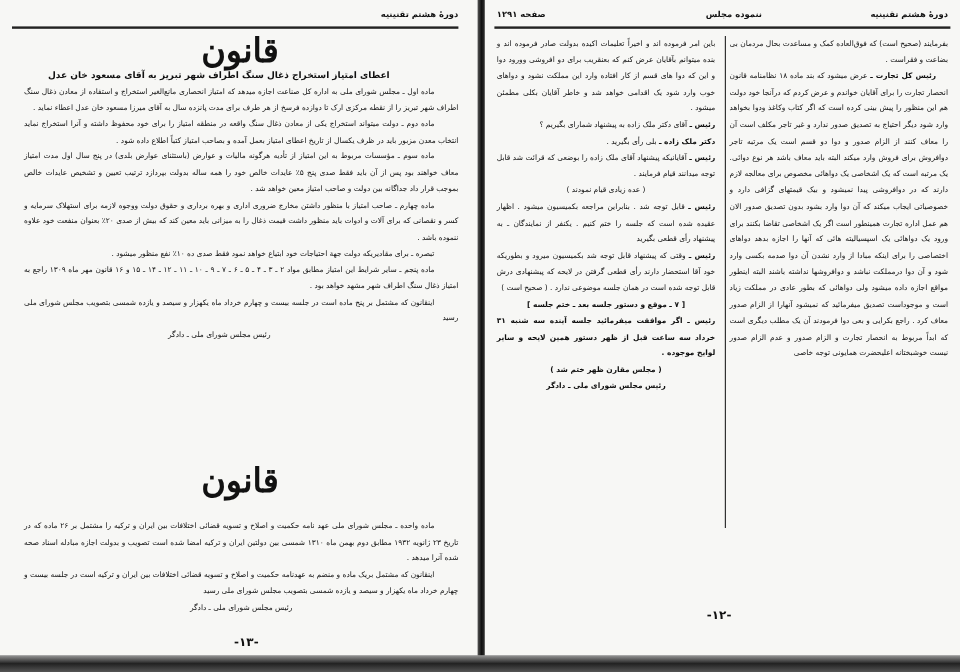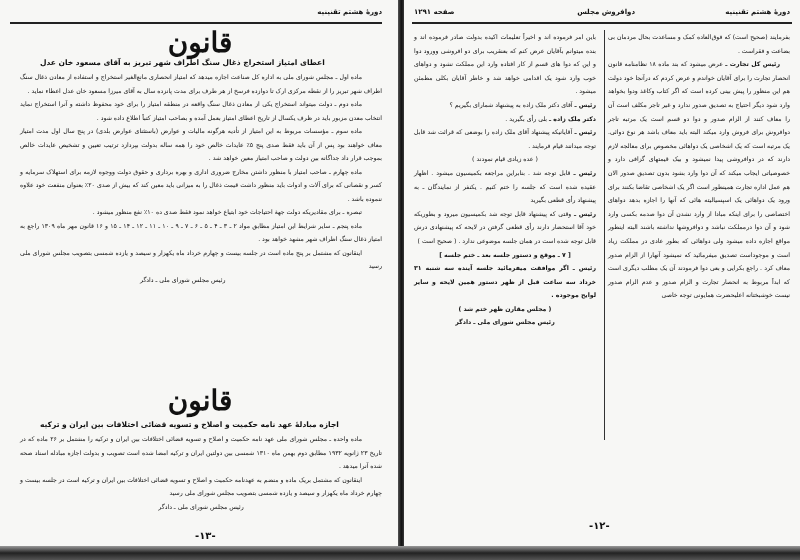--- a/index.html
+++ b/index.html
@@ -45,36 +45,35 @@
       <div style="text-indent:20px;">ماده دوم ـ دولت میتواند استخراج یکی از معادن ذغال سنگ واقعه در منطقه امتیاز را برای خود محفوظ داشته و آنرا استخراج نماید انتخاب معدن مزبور باید در ظرف یکسال از تاریخ اعطای امتیاز بعمل آمده و بصاحب امتیاز کتباً اطلاع داده شود .</div>
       <div style="text-indent:20px;">ماده سوم ـ مؤسسات مربوط به این امتیاز از تأدیه هرگونه مالیات و عوارض (باستثنای عوارض بلدی) در پنج سال اول مدت امتیاز معاف خواهند بود پس از آن باید فقط صدی پنج ۵٪ عایدات خالص خود را همه ساله بدولت بپردازد ترتیب تعیین و تشخیص عایدات خالص بموجب قرار داد جداگانه بین دولت و صاحب امتیاز معین خواهد شد .</div>
       <div style="text-indent:20px;">ماده چهارم ـ صاحب امتیاز با منظور داشتن مخارج ضروری اداری و بهره برداری و حقوق دولت ووجوه لازمه برای استهلاک سرمایه و کسر و نقصانی که برای آلات و ادوات باید منظور داشت قیمت ذغال را به میزانی باید معین کند که بیش از صدی ۲۰٪ بعنوان منفعت خود علاوه ننموده باشد .</div>
       <div style="text-indent:20px;">تبصره ـ برای مقادیریکه دولت جهة احتیاجات خود ابتیاع خواهد نمود فقط صدی ده ۱۰٪ نفع منظور میشود .</div>
       <div style="text-indent:20px;">ماده پنجم ـ سایر شرایط این امتیاز مطابق مواد ۲ ـ ۳ ـ ۴ ـ ۵ ـ ۶ ـ ۷ ـ ۹ ـ ۱۰ ـ ۱۱ ـ ۱۲ ـ ۱۴ ـ ۱۵ و ۱۶ قانون مهر ماه ۱۳۰۹ راجع به امتیاز ذغال سنگ اطراف شهر مشهد خواهد بود .</div>
       <div style="text-indent:20px;">اینقانون که مشتمل بر پنج ماده است در جلسه بیست و چهارم خرداد ماه یکهزار و سیصد و یازده شمسی بتصویب مجلس شورای ملی رسید</div>
       <div style="text-align:left; padding-left:120px;">رئیس مجلس شورای ملی ـ دادگر</div>
     </div>
 
     <div class="title" style="left:140px; top:384px;">قانون</div>
-    <div class="subtitle" style="left:40px; width:320px; top:420px;">اجازه مبادلهٔ عهد نامه حکمیت و اصلاح و تسویه قضائی اختلافات بین ایران و ترکیه</div>
 
     <div class="para" style="right:18px; width:362px; top:432px;">
       <div style="text-indent:20px;">ماده واحده ـ مجلس شورای ملی عهد نامه حکمیت و اصلاح و تسویه قضائی اختلافات بین ایران و ترکیه را مشتمل بر ۲۶ ماده که در تاریخ ۲۳ ژانویه ۱۹۳۲ مطابق دوم بهمن ماه ۱۳۱۰ شمسی بین دولتین ایران و ترکیه امضا شده است تصویب و بدولت اجازه مبادله اسناد صحه شده آنرا میدهد .</div>
       <div style="text-indent:20px;">اینقانون که مشتمل بریک ماده و منضم به عهدنامه حکمیت و اصلاح و تسویه قضائی اختلافات بین ایران و ترکیه است در جلسه بیست و چهارم خرداد ماه یکهزار و سیصد و یازده شمسی بتصویب مجلس شورای ملی رسید</div>
       <div style="text-align:center;">رئیس مجلس شورای ملی ـ دادگر</div>
     </div>
 
     <div class="pagenum" style="left:195px; top:530px;">-۱۳-</div>
   </div>
 
   <div class="gutter"></div>
 
   <div class="page right">
     <div class="runhead" style="right:10px;">دورهٔ هشتم تقنینیه</div>
-    <div class="runhead" style="right:165px;">دوافروش مجلس</div>
+    <div class="runhead" style="right:165px;">ننموده مجلس</div>
     <div class="runhead" style="left:10px;text-align:center;">صفحه ۱۲۹۱</div>
     <div class="headrule" style="left:8px; width:380px; top:22px;"></div>
 
     <div class="col" style="right:10px; width:182px;">
       <p>بفرمایند (صحیح است) که فوق‌العاده کمک و مساعدت بحال مردمان بی بضاعت و فقراست .</p>
       <p style="text-indent:10px;">
         <span class="b">رئیس کل تجارت ـ</span>
         <span>عرض میشود که بند ماده ۱۸ نظامنامه قانون انحصار تجارت را برای آقایان خواندم و عرض کردم که درآنجا خود دولت هم این منظور را پیش بینی کرده است که اگر کتاب وکاغذ ودوا بخواهد وارد شود دیگر احتیاج به تصدیق صدور ندارد و غیر تاجر مکلف است آن را معاف کنند از الزام صدور و دوا دو قسم است یک مرتبه تاجر دوافروش برای فروش وارد میکند البته باید معاف باشد هر نوع دوائی. یک مرتبه است که یک اشخاصی یک دواهائی مخصوص برای معالجه لازم دارند که در دوافروشی پیدا نمیشود و بیک قیمتهای گزافی دارد و خصوصیاتی ایجاب میکند که آن دوا وارد بشود بدون تصدیق صدور الان هم عمل اداره تجارت همینطور است اگر یک اشخاصی تقاضا بکنند برای ورود یک دواهائی یک اسپسیالیته هائی که آنها را اجازه بدهد دواهای اختصاصی را برای اینکه مبادا از وارد نشدن آن دوا صدمه بکسی وارد شود و آن دوا درمملکت نباشد و دوافروشها نداشته باشند البته اینطور مواقع اجازه داده میشود ولی دواهائی که بطور عادی در مملکت زیاد است و موجوداست تصدیق میفرمائید که نمیشود آنهارا از الزام صدور معاف کرد . راجع بکرایی و بعی دوا فرمودند آن یک مطلب دیگری است که ابداً مربوط به انحصار تجارت و الزام صدور و عدم الزام صدور نیست خوشبختانه اعلیحضرت همایونی توجه خاصی</span>
       </p>
     </div>
@@ -88,17 +87,17 @@
       <p><span class="b">رئیس ـ</span> <span>آقایانیکه پیشنهاد آقای ملک زاده را بوضعی که قرائت شد قابل توجه میدانند قیام فرمایند .</span></p>
       <p class="center">( عده زیادی قیام نمودند )</p>
       <p><span class="b">رئیس ـ</span> <span>قابل توجه شد . بنابراین مراجعه بکمیسیون میشود . اظهار عقیده شده است که جلسه را ختم کنیم . یکنفر از نمایندگان ـ به پیشنهاد رأی قطعی بگیرید</span></p>
       <p><span class="b">رئیس ـ</span> <span>وقتی که پیشنهاد قابل توجه شد بکمیسیون میرود و بطوریکه خود آقا استحضار دارند رأی قطعی گرفتن در لایحه که پیشنهادی درش قابل توجه شده است در همان جلسه موضوعی ندارد . ( صحیح است )</span></p>
       <p class="center b">[ ۷ ـ موقع و دستور جلسه بعد ـ ختم جلسه ]</p>
       <p class="b"><span>رئیس ـ</span> <span>اگر موافقت میفرمائید جلسه آینده سه شنبه ۳۱ خرداد سه ساعت قبل از ظهر دستور همین لایحه و سایر لوایح موجوده .</span></p>
       <p class="center b">( مجلس مقارن ظهر ختم شد )</p>
       <p class="center b">رئیس مجلس شورای ملی ـ دادگر</p>
     </div>
 
-    <div class="pagenum" style="left:185px; top:520px;">-۱۲-</div>
+    <div class="pagenum" style="left:185px; top:508px;">-۱۲-</div>
   </div>
 
   <div class="bottom-edge"></div>
 </div>
 
 </body></html>

